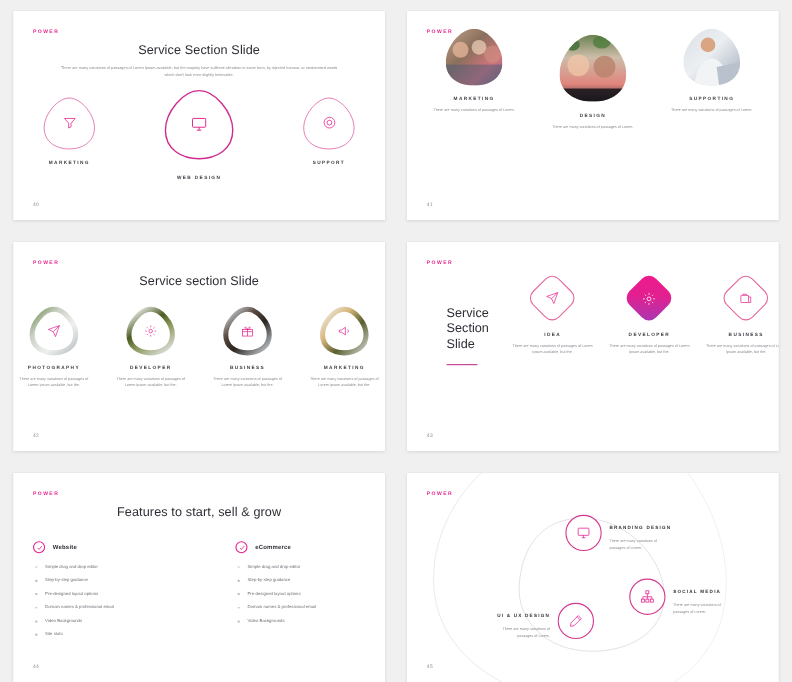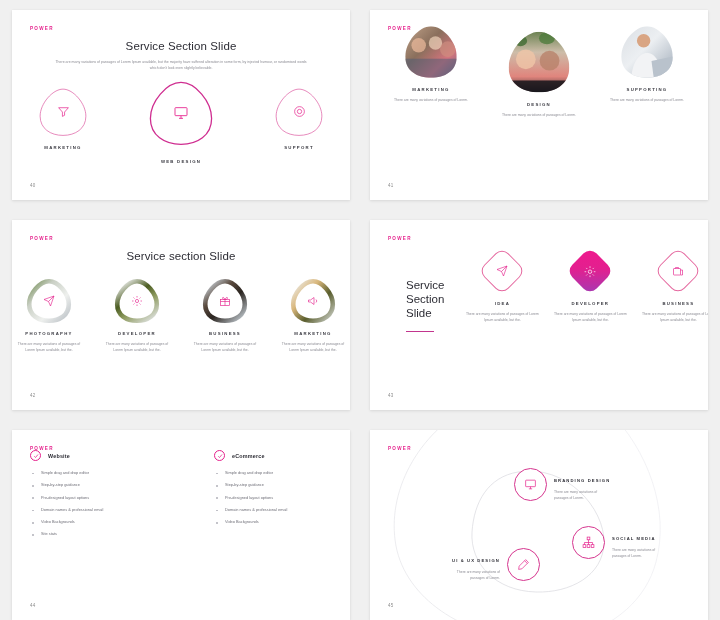--- a/index.html
+++ b/index.html
@@ -469,20 +469,21 @@
           <div class="capdesc">There are many variations of passages of Lorem Ipsum available, but the.</div>
         </div>
 
       </div>
     </div>
     <div class="pagenum">43</div>
   </div>
 
   <div class="slide">
     <div class="logo">POWER</div>
+    <div class="s-title">Features to start, sell &amp; grow</div>
 
     <div class="feat">
       <div class="featcol">
         <div class="feathead">
           <span class="chk">
             <svg width="6" height="6" viewBox="0 0 24 24" fill="none" stroke="#e5218c" stroke-width="3">
               <path d="M5 13l5 5L20 6"></path>
             </svg>
           </span>
           <span class="ttl">Website</span>

